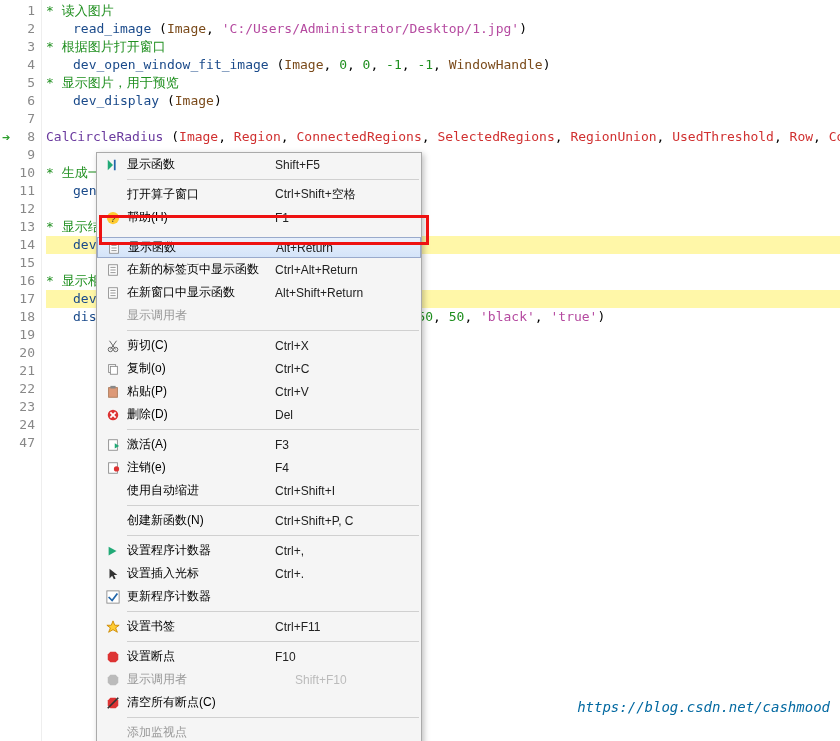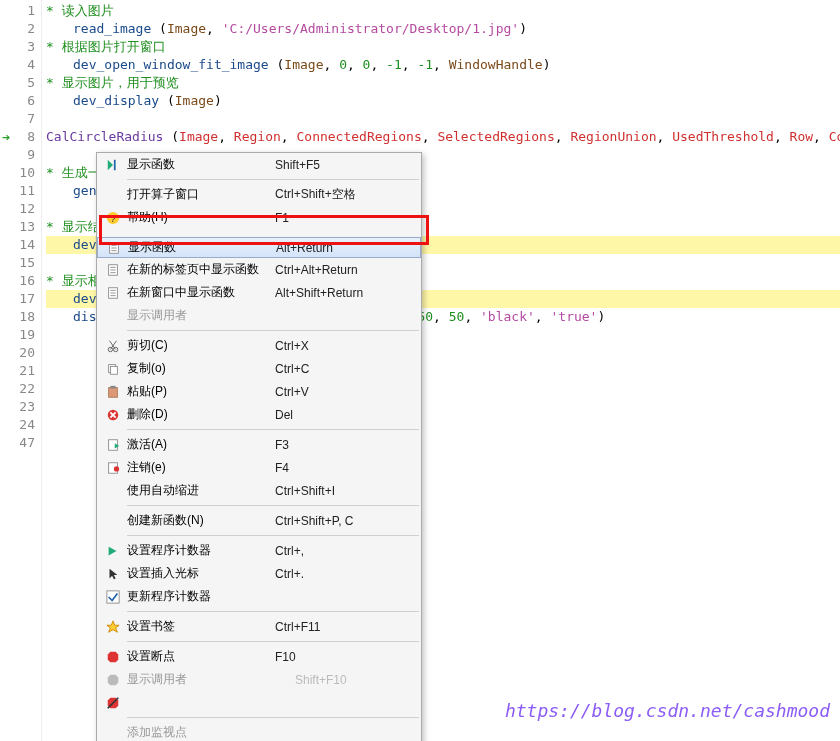--- a/index.html
+++ b/index.html
@@ -103,23 +103,23 @@
     }
     .menu-item.selected {
       background: linear-gradient(#e8f0fb, #d4e4f9);
       border: 1px solid #9ac;
       height: 21px;
       margin-top: 8px;
     }
     .watermark {
       position: absolute;
       right: 10px;
-      bottom: 20px;
-      color: #8b5cf6;
-      font-size: 18px;
+      bottom: 26px;
+      color: #0369a1;
+      font-size: 14px;
       font-style: italic;
     }
   </style>
 </head>
 <body>
 
 <div class="editor">
   <div class="gutter">
       <div class="line-no">1</div>
       <div class="line-no">2</div>
@@ -352,20 +352,21 @@
       <span class="menu-label">显示调用者</span>
       <span class="menu-shortcut" style="color: rgb(187, 187, 187); margin-left: 20px;">Shift+F10</span>
     </div>
     <div class="menu-item">
       <span class="menu-icon">
         <svg width="14" height="14" viewBox="0 0 16 16">
           <polygon points="5,2 11,2 14,5 14,11 11,14 5,14 2,11 2,5" fill="#d33"></polygon>
           <line x1="2" y1="14" x2="14" y2="2" stroke="#333" stroke-width="2"></line>
         </svg>
       </span>
+      <span class="menu-label">清空所有断点(C)</span>
       <span class="menu-shortcut"></span>
     </div>
     <div class="menu-sep"></div>
     <div class="menu-item disabled">
       <span class="menu-icon"></span>
       <span class="menu-label">添加监视点</span>
       <span class="menu-shortcut" style="color: rgb(187, 187, 187);"></span>
     </div>
     <div class="menu-sep"></div>
   </div>

